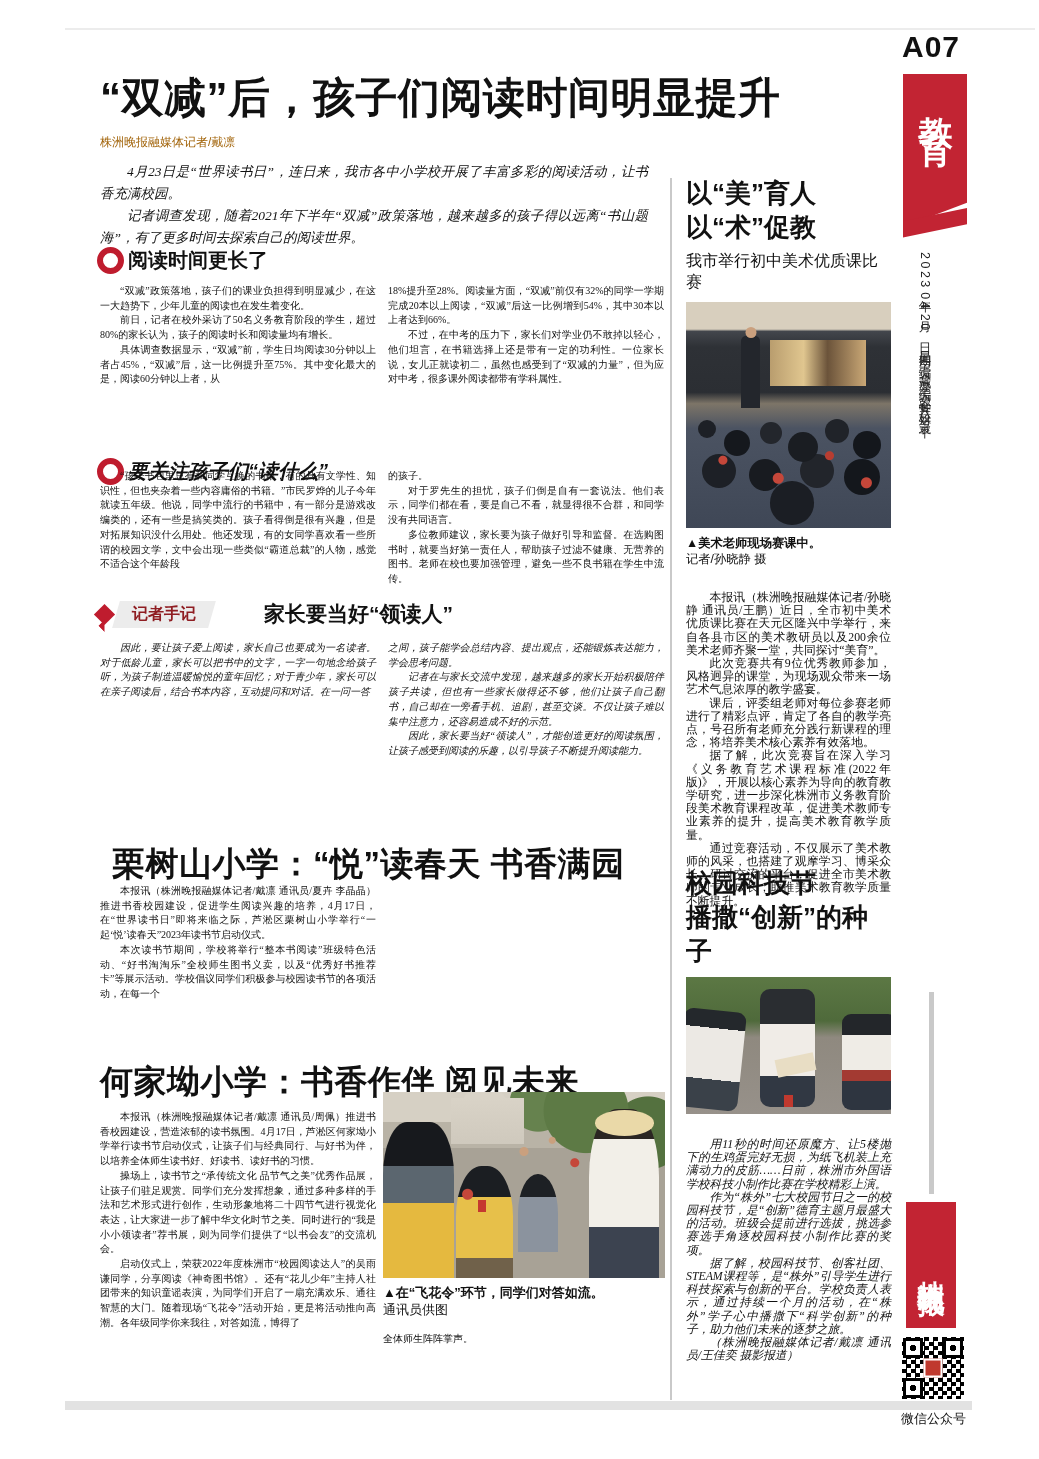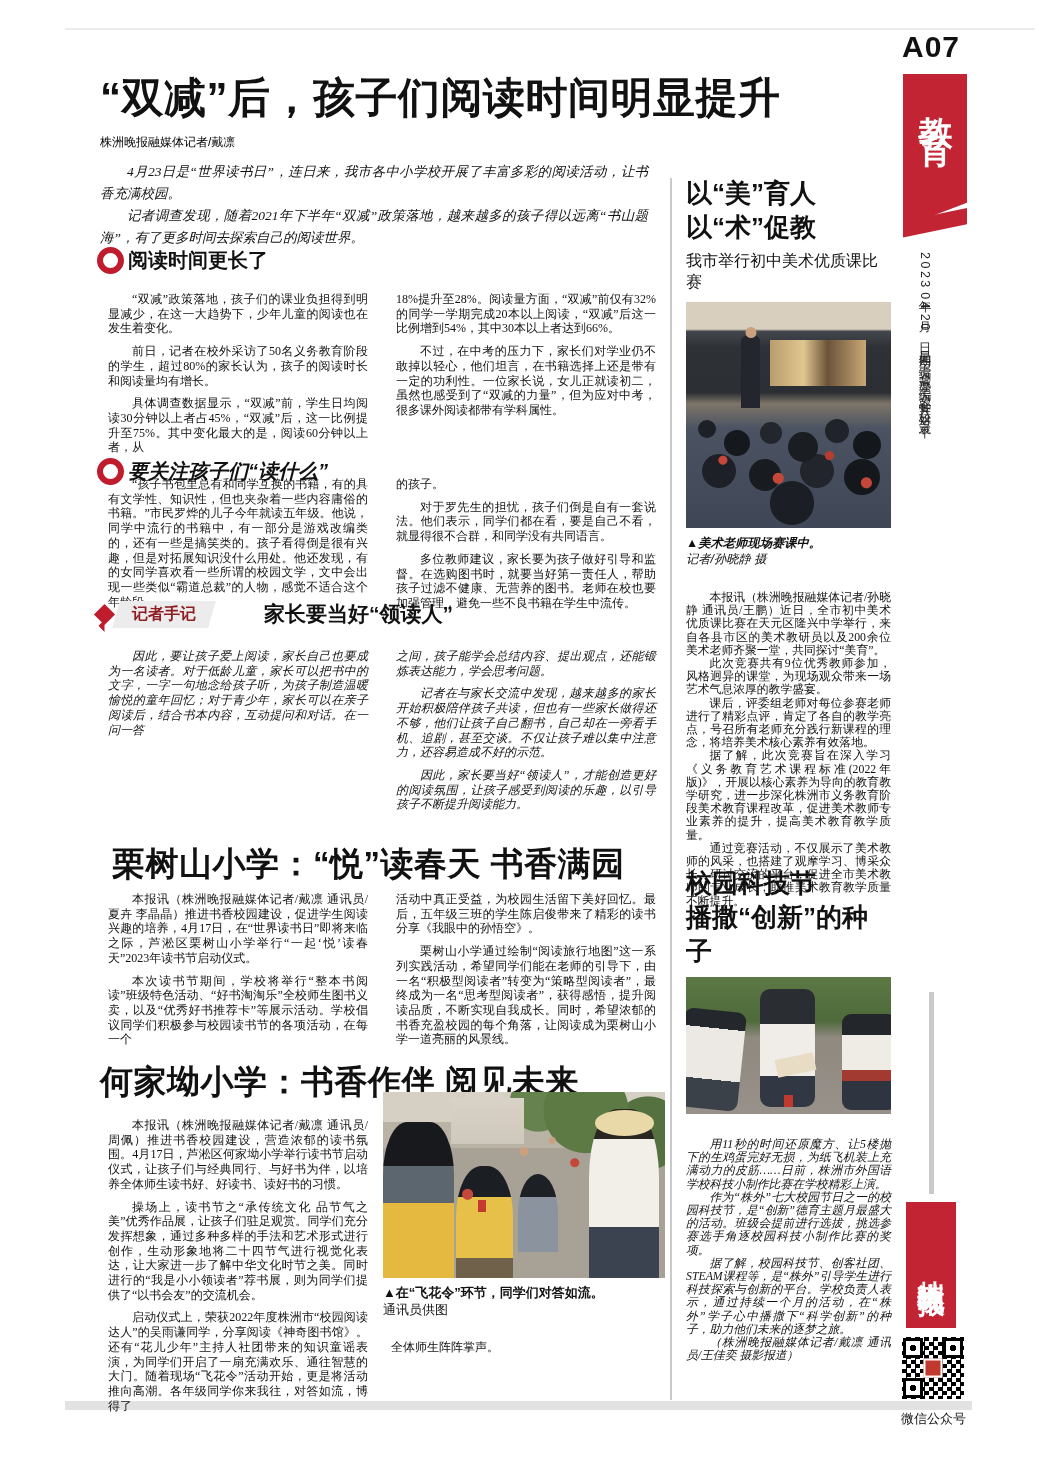--- a/index.html
+++ b/index.html
@@ -8,34 +8,34 @@
   .abs{position:absolute;}
 
   
   #toprule{left:65px;top:28px;width:970px;height:2px;background:#ececec;}
   #divider{left:670px;top:178px;width:2px;height:1222px;background:#c9c9c9;}
   #footbar{left:65px;top:1401px;width:907px;height:9px;background:#e2e2e2;}
   #vrule{left:929px;top:992px;width:5px;height:202px;background:#c9c9c9;}
 
   
   #headline{left:100px;top:70px;width:690px;font-size:42px;font-weight:900;letter-spacing:.5px;}
-  #byline{left:100px;top:134px;font-size:12px;color:#000000;}
+  #byline{left:100px;top:134px;font-size:12px;color:#a16207;}
   #intro{left:100px;top:161px;width:548px;font-family:"Liberation Serif","DejaVu Serif",serif;
          font-style:italic;font-size:13.5px;line-height:22px;}
   #intro .para{margin:0;text-indent:2em;text-align:justify;}
 
   .sec-head{display:flex;align-items:center;gap:4px;}
   .donut{width:15px;height:15px;border:6px solid #bf1c2e;border-radius:50%;background:#fff;}
   .sec-title{font-size:20px;font-weight:700;}
   #sec1-head{left:97px;top:247px;}
   #sec2-head{left:97px;top:458px;font-style:italic;}
 
   .cols{display:flex;gap:12px;width:564px;}
   .col{width:276px;}
-  .body .para{margin:8px;font-family:"Liberation Serif","DejaVu Serif",serif;font-size:12px;
+  .body .para{margin:0;font-family:"Liberation Serif","DejaVu Serif",serif;font-size:10px;
               line-height:14.7px;text-indent:2em;text-align:justify;}
   .body .para.cont{text-indent:0;}
   .kai .para{font-style:italic;}
   #sec1-cols{left:100px;top:284px;}
   #sec2-cols{left:100px;top:469px;}
 
   
   #notes-head{left:97px;top:600px;display:flex;align-items:center;}
   .nib{width:15px;height:15px;background:#bf1c2e;transform:rotate(45deg);position:relative;margin-right:4px;}
   .nib:after{content:"";position:absolute;right:-5px;bottom:-5px;width:9px;height:9px;background:#bf1c2e;
@@ -53,21 +53,21 @@
   #a3-col1{left:100px;top:1110px;width:276px;}
   #a3-caption{left:383px;top:1284px;width:280px;font-size:13px;font-weight:700;line-height:17px;}
   .cap-credit{text-align:left;font-weight:400;}
   #a3-col2{left:383px;top:1332px;width:280px;}
 
   
   #sb1{left:686px;top:176px;width:205px;}
   #sb2{left:686px;top:866px;width:205px;}
   .sb-title{font-size:26px;font-weight:900;line-height:34px;}
   .sb-sub{font-size:16px;margin-top:7px;}
-  .sb-cap{font-size:12.3px;font-weight:700;margin-top:7px;line-height:16px;font-style:italic;}
+  .sb-cap{font-size:12.3px;font-weight:700;margin-top:7px;line-height:16px;}
   .sb-body{margin-top:24px;}
   .sb-body .para{margin:0;font-family:"Liberation Serif","DejaVu Serif",serif;font-size:11.8px;
                  line-height:13.2px;text-indent:2em;text-align:justify;}
 
   
   .photo{position:relative;overflow:hidden;}
   #sb1-photo{width:205px;height:226px;margin-top:9px;background:
      linear-gradient(180deg,#d8cfbe 0%,#d8cfbe 12%,#43464c 13%,#2e3136 20%,#2b2e33 40%,#7d7568 45%,#4b5362 56%,#3f4756 100%);}
   .ph-screen{position:absolute;left:41%;top:17%;width:47%;height:20%;
      background:linear-gradient(90deg,#b99d6e,#e0c68f 35%,#6b533a 60%,#caa876);}
@@ -204,24 +204,20 @@
         <p class="para">因此，家长要当好“领读人”，才能创造更好的阅读氛围，让孩子感受到阅读的乐趣，以引导孩子不断提升阅读能力。</p>
       </div>
   </div>
 
   <h2 class="abs art-head" id="a2-head" style="margin:12px;">栗树山小学：“悦”读春天 书香满园</h2>
   <div class="abs cols body" id="a2-cols">
     <div class="col">
         <p class="para">本报讯（株洲晚报融媒体记者/戴凛 通讯员/夏卉 李晶晶）推进书香校园建设，促进学生阅读兴趣的培养，4月17日，在“世界读书日”即将来临之际，芦淞区栗树山小学举行“一起‘悦’读春天”2023年读书节启动仪式。</p>
         <p class="para">本次读书节期间，学校将举行“整本书阅读”班级特色活动、“好书淘淘乐”全校师生图书义卖，以及“优秀好书推荐卡”等展示活动。学校倡议同学们积极参与校园读书节的各项活动，在每一个</p>
       </div>
-    <div class="col">
-        <p class="para cont">活动中真正受益，为校园生活留下美好回忆。最后，五年级三班的学生陈启俊带来了精彩的读书分享《我眼中的孙悟空》。</p>
-        <p class="para">栗树山小学通过绘制“阅读旅行地图”这一系列实践活动，希望同学们能在老师的引导下，由一名“积极型阅读者”转变为“策略型阅读者”，最终成为一名“思考型阅读者”，获得感悟，提升阅读品质，不断实现自我成长。同时，希望浓郁的书香充盈校园的每个角落，让阅读成为栗树山小学一道亮丽的风景线。</p>
-      </div>
   </div>
 
   <h2 class="abs art-head" id="a3-head" style="margin:0;">何家坳小学：书香作伴 阅见未来</h2>
   <div class="abs body" id="a3-col1">
       <p class="para">本报讯（株洲晚报融媒体记者/戴凛 通讯员/周佩）推进书香校园建设，营造浓郁的读书氛围。4月17日，芦淞区何家坳小学举行读书节启动仪式，让孩子们与经典同行、与好书为伴，以培养全体师生读书好、好读书、读好书的习惯。</p>
       <p class="para">操场上，读书节之“承传统文化 品节气之美”优秀作品展，让孩子们驻足观赏。同学们充分发挥想象，通过多种多样的手法和艺术形式进行创作，生动形象地将二十四节气进行视觉化表达，让大家进一步了解中华文化时节之美。同时进行的“我是小小领读者”荐书展，则为同学们提供了“以书会友”的交流机会。</p>
       <p class="para">启动仪式上，荣获2022年度株洲市“校园阅读达人”的吴雨谦同学，分享阅读《神奇图书馆》。还有“花儿少年”主持人社团带来的知识童谣表演，为同学们开启了一扇充满欢乐、通往智慧的大门。随着现场“飞花令”活动开始，更是将活动推向高潮。各年级同学你来我往，对答如流，博得了</p>
     </div>
   <div class="abs photo" id="a3-photo">
     <div class="p3-trees"></div>

